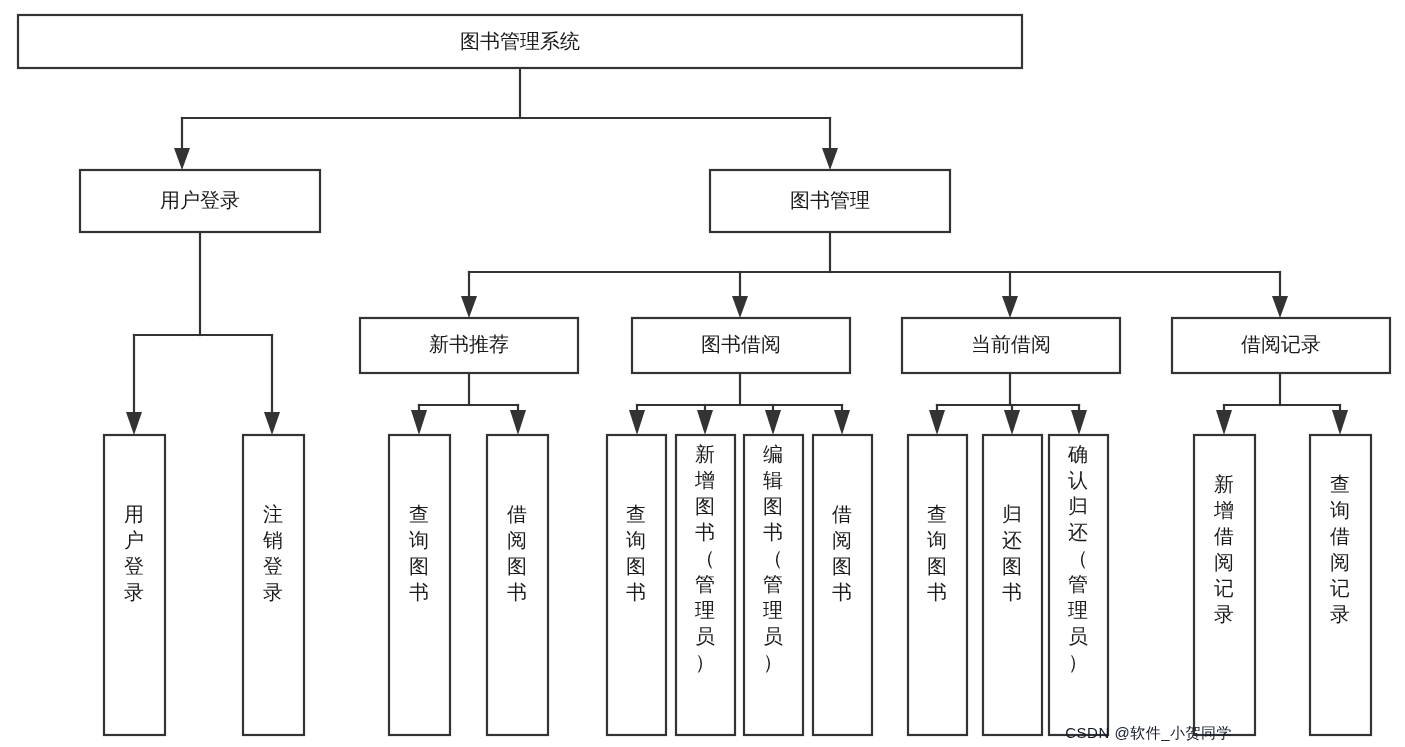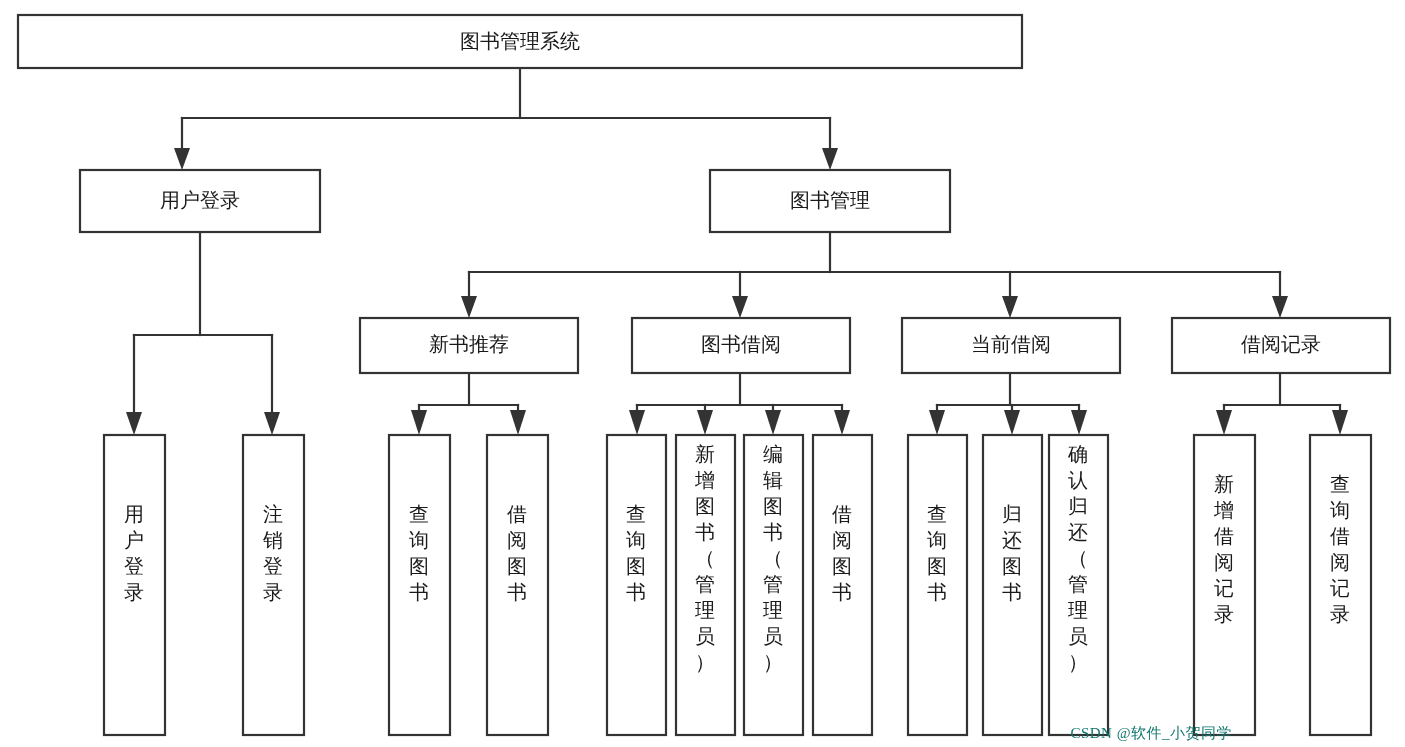--- a/index.html
+++ b/index.html
@@ -54,23 +54,23 @@
     font-family: "Liberation Sans", "DejaVu Sans", sans-serif;
     font-size: 20px;
     fill: #1a1a1a;
     text-anchor: middle;
     white-space: pre;
   }
   .watermark {
     position: absolute;
     right: 8px;
     bottom: 4px;
-    font-family: Liberation Serif, serif;
+    font-family: Liberation Sans, sans-serif;
     font-size: 15px;
-    color: #0f766e;
+    color: #0f172a;
     letter-spacing: 0.5px;
     user-select: none;
     white-space: nowrap;
   }
 </style>
 </head>
 <body>
 
 <div id="diagram-root">
 

